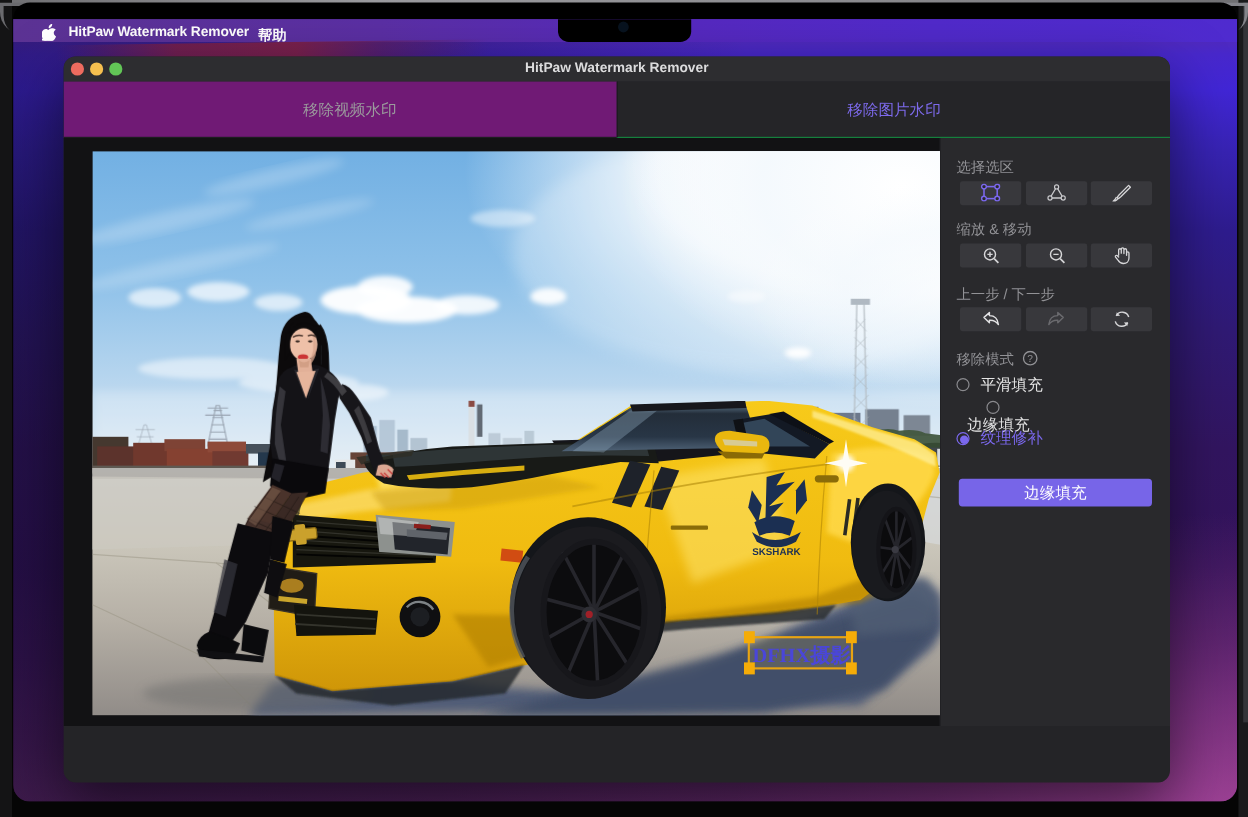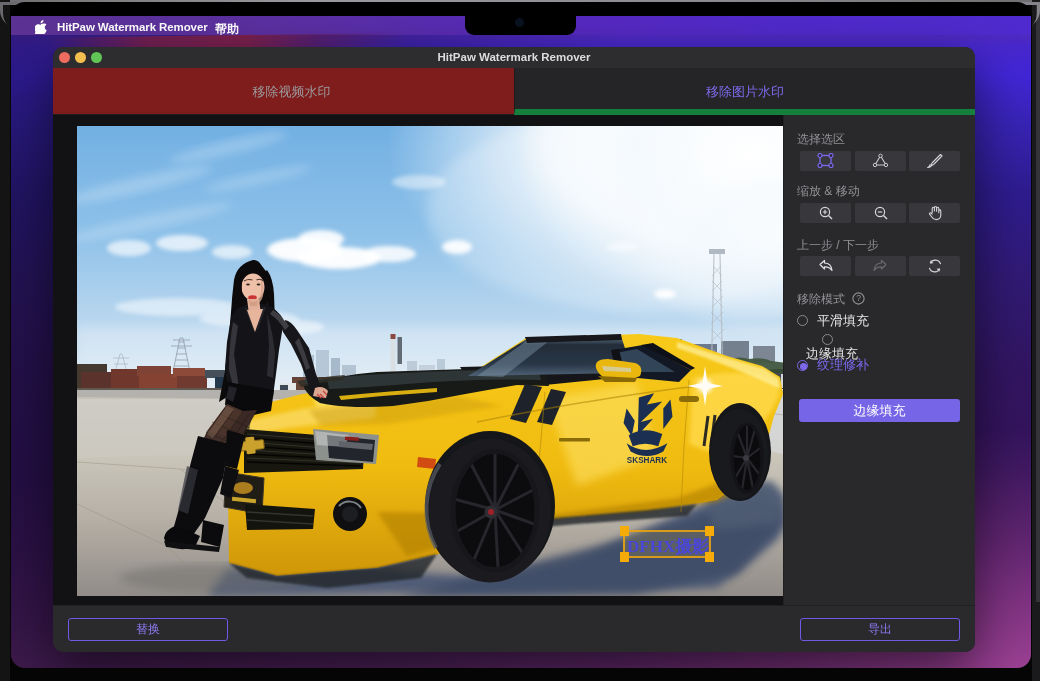--- a/index.html
+++ b/index.html
@@ -25,26 +25,26 @@
 #applelogo { position:absolute; left:24px; top:18px; }
 
 #win { position:absolute; left:42px; top:44.5px; width:922px; height:605px;
   border-radius:10px; overflow:hidden; background:#242427;
   box-shadow:0 18px 50px rgba(0,0,0,.55); }
 #titlebar { position:absolute; left:0; top:0; width:922px; height:21px; background:#2d2d30; }
 .tl { position:absolute; top:5.5px; width:11px; height:11px; border-radius:50%; }
 #title { position:absolute; left:0; top:0; width:922px; height:21px; text-align:center;
   line-height:21px; color:#dcdcdd; font-size:11.5px; font-weight:bold; }
 #tabs { position:absolute; left:0; top:21px; width:922px; height:47px; }
-#tabL { position:absolute; left:0; top:0; width:461px; height:47px; background:#7f1d1d;
+#tabL { position:absolute; left:0; top:0; width:461px; height:47px; background:#701a75;
   color:#9b9b9d; font-size:13px; text-align:center; line-height:47px;
   border-bottom:1px solid #1d1d20;padding-left:16px; }
 #tabR { position:absolute; left:461px; top:0; width:461px; height:47px; background:#252528;
   color:#7d6aec; font-size:13px; text-align:center; line-height:47px;
-  border-left:1px solid #1c1c1f; border-bottom:6px solid #15803d; }
+  border-left:1px solid #1c1c1f; border-bottom:1px solid #15803d; }
 #canvas { position:absolute; left:0; top:68px; width:730px; height:490px; background:#121214; }
 #photo { position:absolute; left:0; top:11px; width:718px; height:470px;padding-left:24px; }
 #sidebar { position:absolute; left:730px; top:68px; width:192px; height:490px;
   background:#29292c; border-left:1px solid #202023; }
 #bottombar { position:absolute; left:0; top:558px; width:922px; height:47px;
   background:#2a2a2d; border-top:1px solid #202023; }
 .obtn { position:absolute; top:12px; height:23px; border:1.5px solid #6e5ae4; border-radius:3px;
   color:#8d79f0; font-size:12px; text-align:center; line-height:20px; }
 
 .slabel { position:absolute; left:13px; color:#929296; font-size:12px; }
@@ -525,19 +525,15 @@
             <div class="rtext">边缘填充</div>
           </div>
         <div class="radio" style="top:241.5px;">
             <div class="rc" style="border-color:#7b68ee; position:relative;">
               <div style="position:absolute; left:2px; top:2px; width:7px; height:7px; border-radius:50%; background:#7b68ee;"></div>
             </div>
             <div class="rtext" style="color:#7b68ee;">纹理修补</div>
           </div>
         <div id="removebtn">边缘填充</div>
       </div>
-      <div id="bottombar">
-        <div class="obtn" style="left:15px; width:160px;">替换</div>
-        <div class="obtn" style="left:747px; width:160px;">导出</div>
-      </div>
     </div>
   </div>
 </div>
 
 </body></html>

